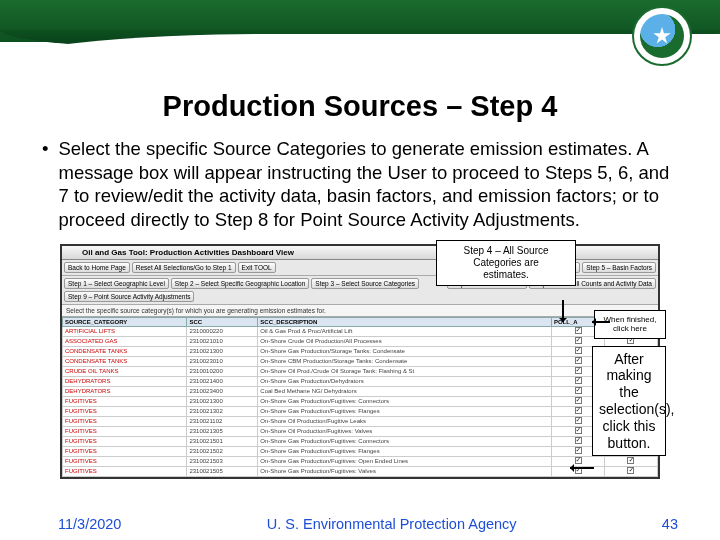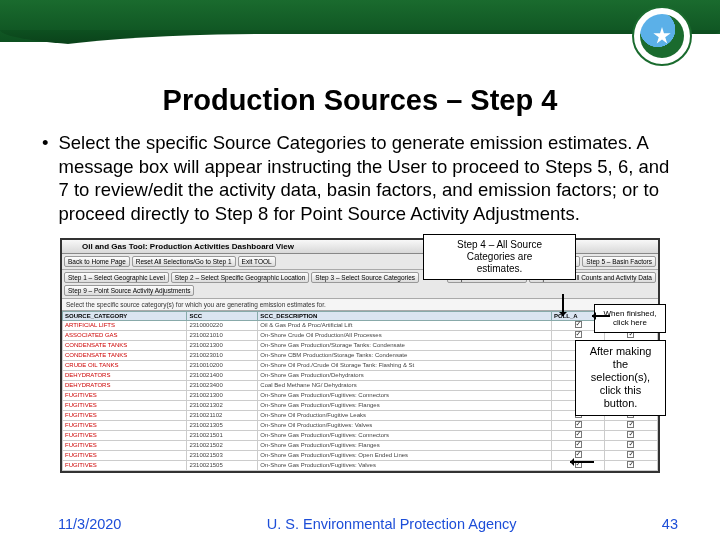--- a/index.html
+++ b/index.html
@@ -5,38 +5,38 @@
   * { box-sizing: border-box; margin: 0; padding: 0; }
   body { width: 720px; height: 540px; font-family: Arial, sans-serif; background: #fff; position: relative; overflow: hidden; }
   .banner { position: relative; width: 100%; height: 72px; }
   .banner-top { background: linear-gradient(#1a6b2e, #0d5020); height: 42px; position: relative; }
   .banner-top::after { content:''; position:absolute; left:0; right:0; bottom:-12px; height:24px; background: linear-gradient(#0d5020,#083815); border-radius: 0 0 50% 50% / 0 0 100% 100%; }
   .banner-curve { position:absolute; top:34px; left:0; right:0; height:30px; background:#fff; border-top-left-radius: 50% 40px; }
   .logo { position:absolute; right:28px; top:6px; width:60px; height:60px; border-radius:50%; background:#fff; border:2px solid #1a6b2e; display:flex; align-items:center; justify-content:center; }
   .logo-inner { width:44px; height:44px; border-radius:50%; background: radial-gradient(circle at 40% 35%, #5bb0e8 0 45%, #1a6b2e 46% 100%); position:relative; }
   .logo-flower { position:absolute; top:50%; left:50%; transform:translate(-50%,-50%); width:18px; height:18px; }
   .logo-flower::before { content:''; position:absolute; inset:0; background:#fff; clip-path: polygon(50% 0,61% 35%,98% 35%,68% 57%,79% 91%,50% 70%,21% 91%,32% 57%,2% 35%,39% 35%);}
-  .title { text-align:center; font-size:29px; font-weight:bold; margin-top:12px; color:#000; }
+  .title { text-align:center; font-size:29px; font-weight:bold; margin-top:18px; color:#000; }
   .bullet { display:flex; margin:14px 42px 0 42px; font-size:18.5px; line-height:1.28; color:#000; }
   .bullet-dot { margin-right:10px; }
   .screenshot { margin:12px auto 0; width:600px; border:2px solid #333; background:#f0f0f0; font-size:7.2px; position:relative; }
   .ss-header { background:linear-gradient(#f8f8f8,#d8d8d8); padding:2px 20px; font-weight:bold; border-bottom:1px solid #888; font-size:8px;}
   .ss-toolbar { display:flex; gap:2px; padding:2px; border-bottom:1px solid #aaa; background:#e8e8e8; flex-wrap:wrap;}
   .ss-btn { background:linear-gradient(#fdfdfd,#dcdcdc); border:1px solid #999; padding:1px 3px; font-size:6.5px; border-radius:2px;}
   .ss-msg { padding:2px 4px; font-size:6.5px; color:#333; border-bottom:1px solid #aaa; background:#f5f5f5;}
   .ss-table { width:100%; border-collapse:collapse; background:#fff; }
   .ss-table th { background:#dbe5f1; border:1px solid #8aa; padding:1px 2px; font-size:6px; text-align:left; font-weight:bold;}
   .ss-table td { border:1px solid #ccc; padding:0.5px 2px; font-size:6px; color:#444; white-space:nowrap; overflow:hidden;}
   .ss-table td.red { color:#c00; }
   .chk { width:7px; height:7px; border:1px solid #777; display:inline-block; background:#fff; position:relative;}
   .chk::after { content:'✓'; position:absolute; top:-2px; left:0; font-size:7px; color:#333;}
   .callout { position:absolute; background:#fff; border:1.5px solid #000; padding:4px 6px; font-size:10px; text-align:center; line-height:1.2;}
-  .callout1 { top:-6px; right:82px; width:153px;}
+  .callout1 { top:-6px; right:82px; width:140px;}
   .callout2 { top:64px; right:-8px; width:72px; font-size:8px;}
-  .callout3 { top:100px; right:-8px; width:91px; font-size:11px;}
+  .callout3 { top:100px; right:-8px; width:74px; font-size:14px;}
   .arrow1 { position:absolute; top:54px; right:94px; width:2px; height:22px; background:#000;}
   .arrow1::after{ content:''; position:absolute; bottom:-4px; left:-3px; border:4px solid transparent; border-top-color:#000;}
   .arrow2 { position:absolute; top:75px; right:48px; width:18px; height:2px; background:#000;}
   .arrow2::after{ content:''; position:absolute; left:-4px; top:-3px; border:4px solid transparent; border-right-color:#000;}
   .arrow3 { position:absolute; bottom:8px; right:64px; width:24px; height:2px; background:#000;}
   .arrow3::after{ content:''; position:absolute; left:-4px; top:-3px; border:4px solid transparent; border-right-color:#000;}
   .footer { position:absolute; bottom:8px; left:0; right:0; display:flex; justify-content:space-between; padding:0 42px 0 58px; font-size:14.5px; color:#1d4ed8;}
 </style>
 </head>
 <body>

